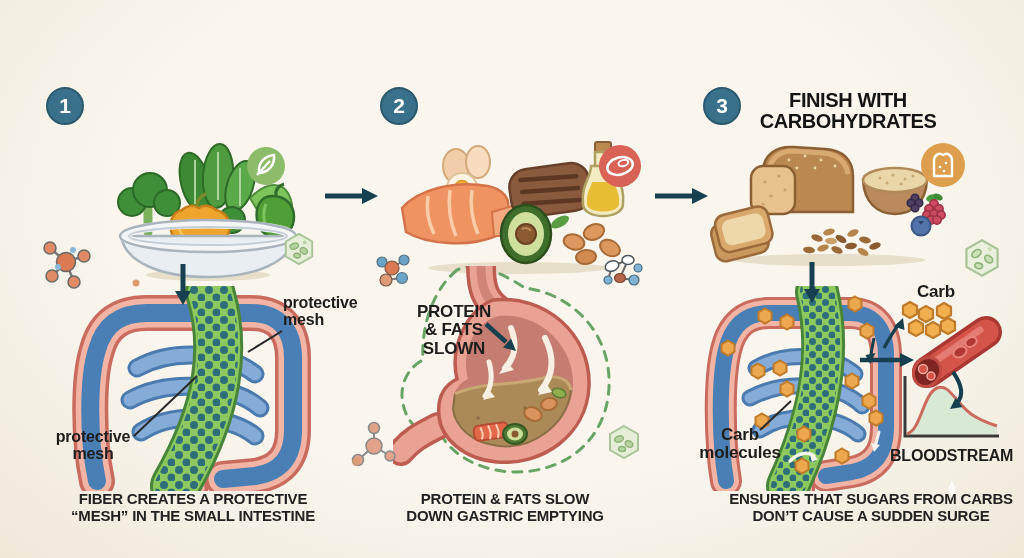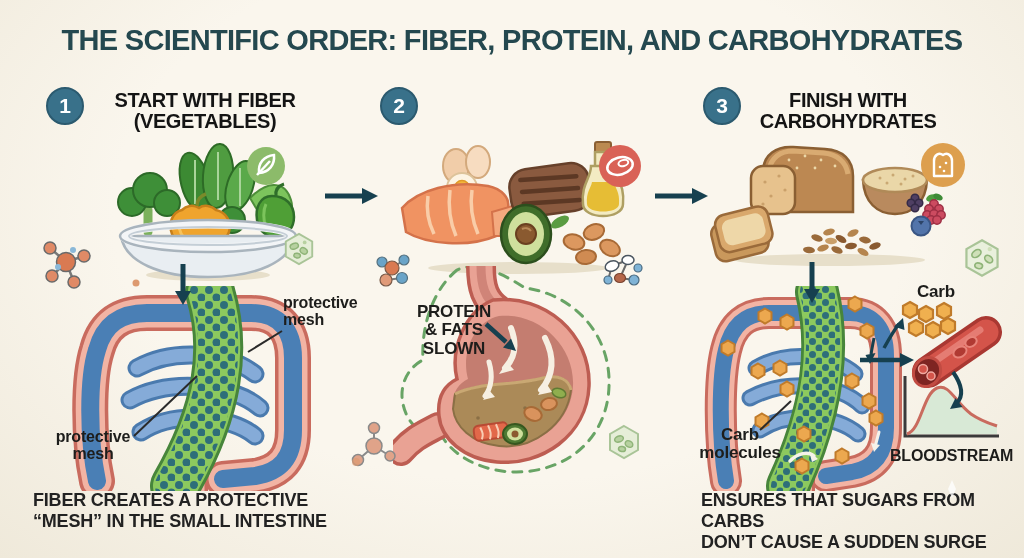--- a/index.html
+++ b/index.html
@@ -7,36 +7,33 @@
     background:radial-gradient(ellipse at 50% 38%, #faf6ed 55%, #efe9da 100%);
     font-family:"Liberation Sans", sans-serif;}
   .abs{position:absolute;}
   .title{position:absolute;top:24px;left:0;width:1024px;text-align:center;
     font-size:29px;font-weight:bold;letter-spacing:-0.7px;color:#24484f;}
   .step-circle{position:absolute;width:38px;height:38px;border-radius:50%;
     background:#39718a;border:2px solid #2b5a6f;box-sizing:border-box;color:#fff;
     font-size:21px;font-weight:bold;display:flex;align-items:center;justify-content:center;}
   .step-title{position:absolute;font-weight:bold;font-size:20px;line-height:1.05;
     color:#141414;text-align:center;white-space:pre-line;letter-spacing:-0.4px;}
-  .caption{position:absolute;font-weight:bold;font-size:18px;line-height:1.16;
-    color:#222;text-align:left;white-space:pre-line;letter-spacing:-0.2px;}
+  .caption{position:absolute;font-weight:bold;font-size:15px;line-height:1.16;
+    color:#222;text-align:center;white-space:pre-line;letter-spacing:-0.2px;}
   .annot{position:absolute;font-weight:bold;color:#1d1d1b;white-space:pre-line;
     line-height:1.08;letter-spacing:-0.2px;}
   svg{display:block;}
 </style>
 </head>
 <body>
 
 <div class="canvas">
 
-  <div class="title">THE SCIENTIFIC ORDER: FIBER, PROTEIN, AND CARBOHYDRATES</div>
 
   <div class="step-circle" style="left:46px;top:87px;">1</div>
-  <div class="step-title" style="left:100px;top:90px;width:210px;">START WITH FIBER
-(VEGETABLES)</div>
 
   <div class="step-circle" style="left:380px;top:87px;">2</div>
 
   <div class="step-circle" style="left:703px;top:87px;">3</div>
   <div class="step-title" style="left:737px;top:90px;width:190px;margin-left:16px;">FINISH WITH
 CARBOHYDRATES</div>
 
   <svg class="abs" style="left:100px;top:138px;" width="215" height="144" viewBox="0 0 215 144">
     <ellipse cx="108" cy="137" rx="62" ry="6" fill="#e7dfca"></ellipse>
     <path d="M150,60 C170,40 186,45 191,62 C196,78 181,88 165,85 Z" fill="#7cc45c" stroke="#4e8f3a" stroke-width="2"></path>
@@ -438,16 +435,18 @@
   <div class="annot" style="left:398px;top:293px;width:112px;font-size:17px;text-align:center;z-index:6;margin-top:10px;">PROTEIN
 &amp; FATS
 SLOWN</div>
   <div class="annot" style="left:910px;top:283px;width:52px;font-size:17px;text-align:center;z-index:6;">Carb</div>
   <div class="annot" style="left:690px;top:426px;width:100px;font-size:17px;text-align:center;z-index:6;">Carb
 molecules</div>
   <div class="annot" style="left:890px;top:447px;width:120px;font-size:16px;text-align:center;z-index:6;">BLOODSTREAM</div>
 
   <div class="caption" style="left:33px;top:490px;width:320px;">FIBER CREATES A PROTECTIVE
 “MESH” IN THE SMALL INTESTINE</div>
+  <div class="caption" style="left:360px;top:490px;width:290px;">PROTEIN &amp; FATS SLOW
+DOWN GASTRIC EMPTYING</div>
   <div class="caption" style="left:701px;top:490px;width:340px;">ENSURES THAT SUGARS FROM CARBS
 DON’T CAUSE A SUDDEN SURGE</div>
 
 </div>
 
 </body></html>

